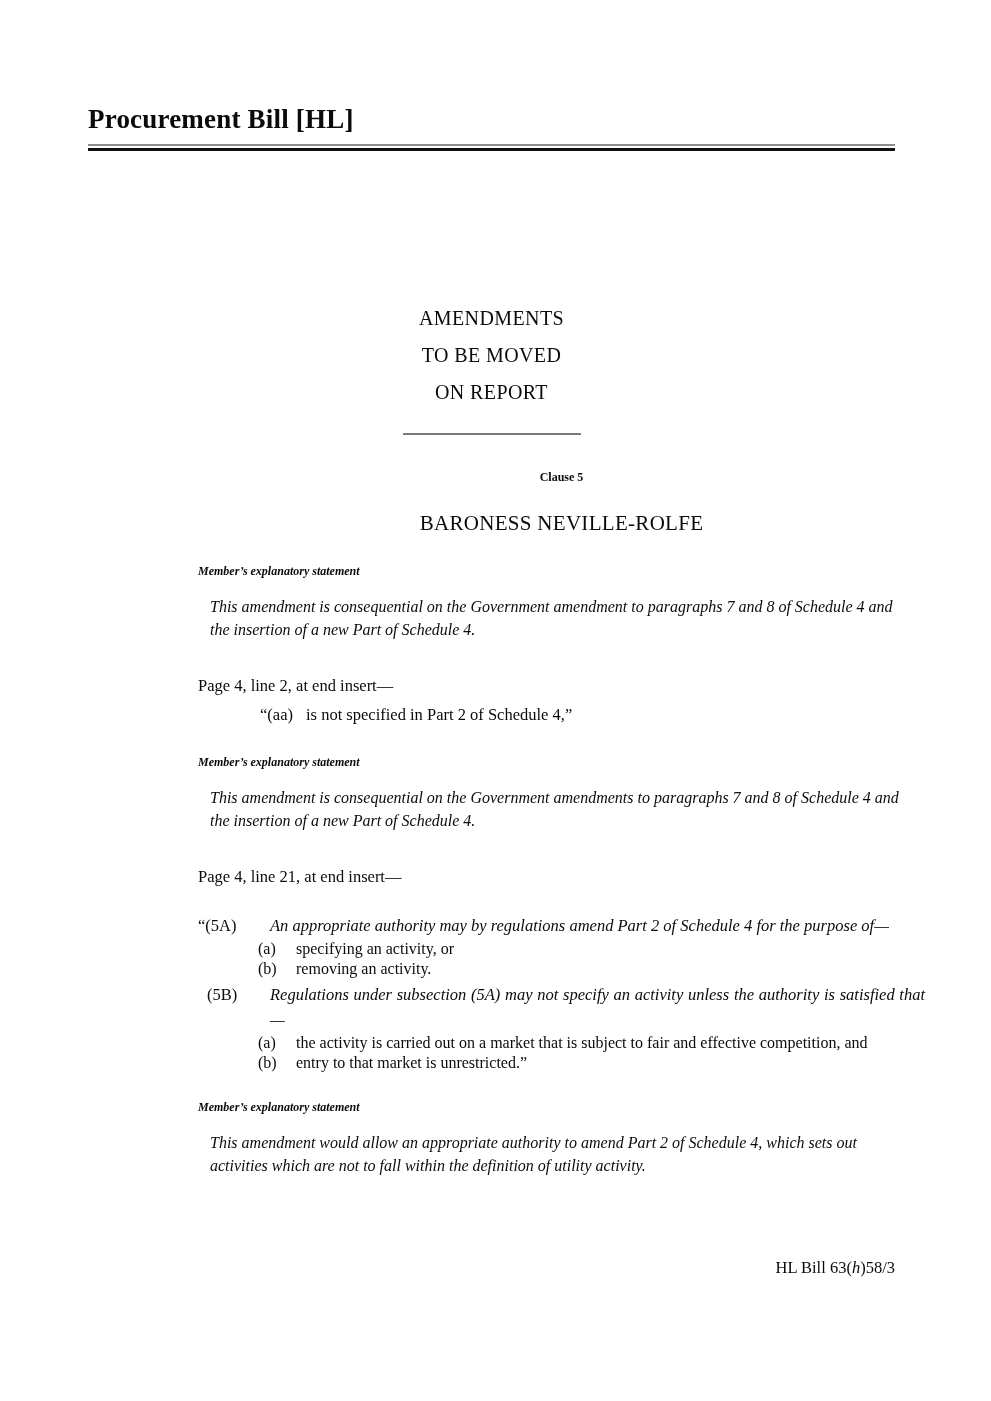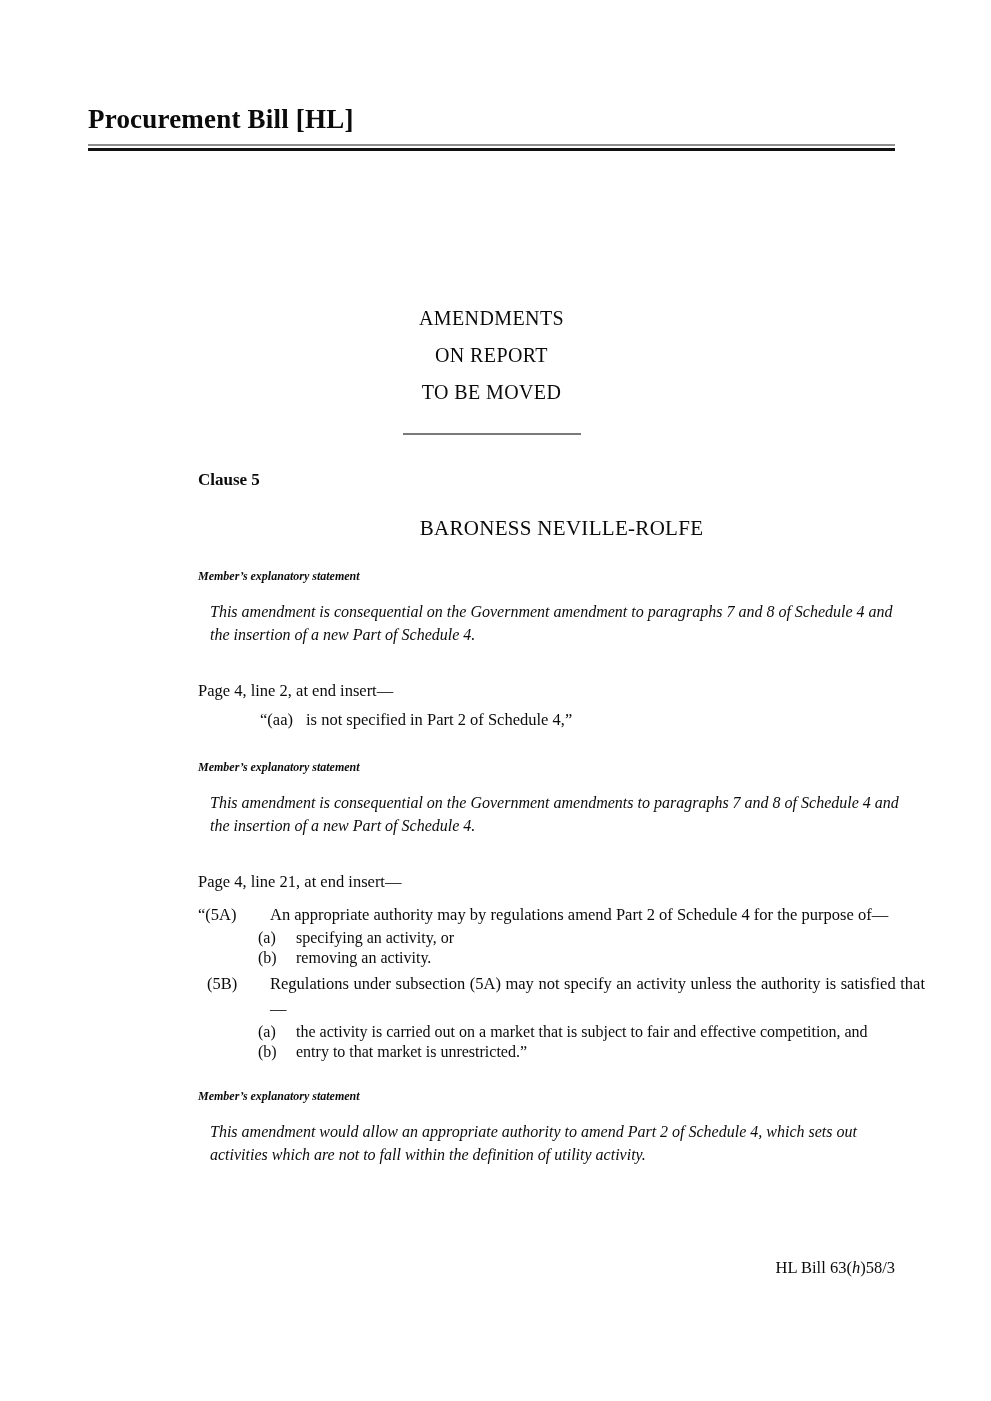--- a/index.html
+++ b/index.html
@@ -78,23 +78,23 @@
 
   
   .body-area {
     position: absolute;
     left: 198px;
     top: 470px;
     width: 727px;
   }
 
   .clause-heading {
-    text-align: left;
+    text-align: center;
     font-weight: bold;
-    font-size: 17px;
+    font-size: 12px;
     margin: 0 0 26px 0;
   }
 
   .member-name {
     text-align: center;
     font-size: 21px;
     letter-spacing: 0.3px;
     margin: 0 0 12px 0;
   }
 
@@ -136,38 +136,39 @@
     min-width: 46px;
   }
 
   
   .subsec {
     display: flex;
     font-size: 16.5px;
     line-height: 25px;
     margin-top: 4px;
   }
-  .subsec.first { margin-top: 8px; justify-content: flex-end; }
+  .subsec.first { margin-top: 24px; justify-content: flex-end; }
   .subsec .marker {
     flex: 0 0 auto;
     width: 72px;
     text-align: left;
     white-space: pre;
   }
   .subsec .marker.inset {
     padding-left: 9px;
     width: 63px;
   }
   .subsec .content {
     flex: 1 1 auto;
     text-align: justify;
     text-justify: inter-word;
   }
   .subsec .content > .para {
     margin: 0;
+    font-style: italic;
   }
 
   
   .item {
     display: flex;
     margin-top: 2px;
     padding-left: 60px;
   }
   .item .marker {
     flex: 0 0 auto;
@@ -199,22 +200,22 @@
     <div class="doc-title">Procurement Bill [HL]</div>
     <div class="header-rules">
       <div class="rule-thin"></div>
       <div class="rule-gap"></div>
       <div class="rule-thick"></div>
     </div>
   </div>
 
   <div class="heading-block">
     <div class="heading-line">AMENDMENTS</div>
+    <div class="heading-line">TO BE MOVED</div>
     <div class="heading-line">ON REPORT</div>
-    <div class="heading-line">TO BE MOVED</div>
     <div class="short-rule-wrap">
       <div class="short-rule"></div>
     </div>
   </div>
 
   <div class="body-area">
 
     <div class="clause-heading">Clause 5</div>
     <div class="member-name">BARONESS NEVILLE-ROLFE</div>
 

